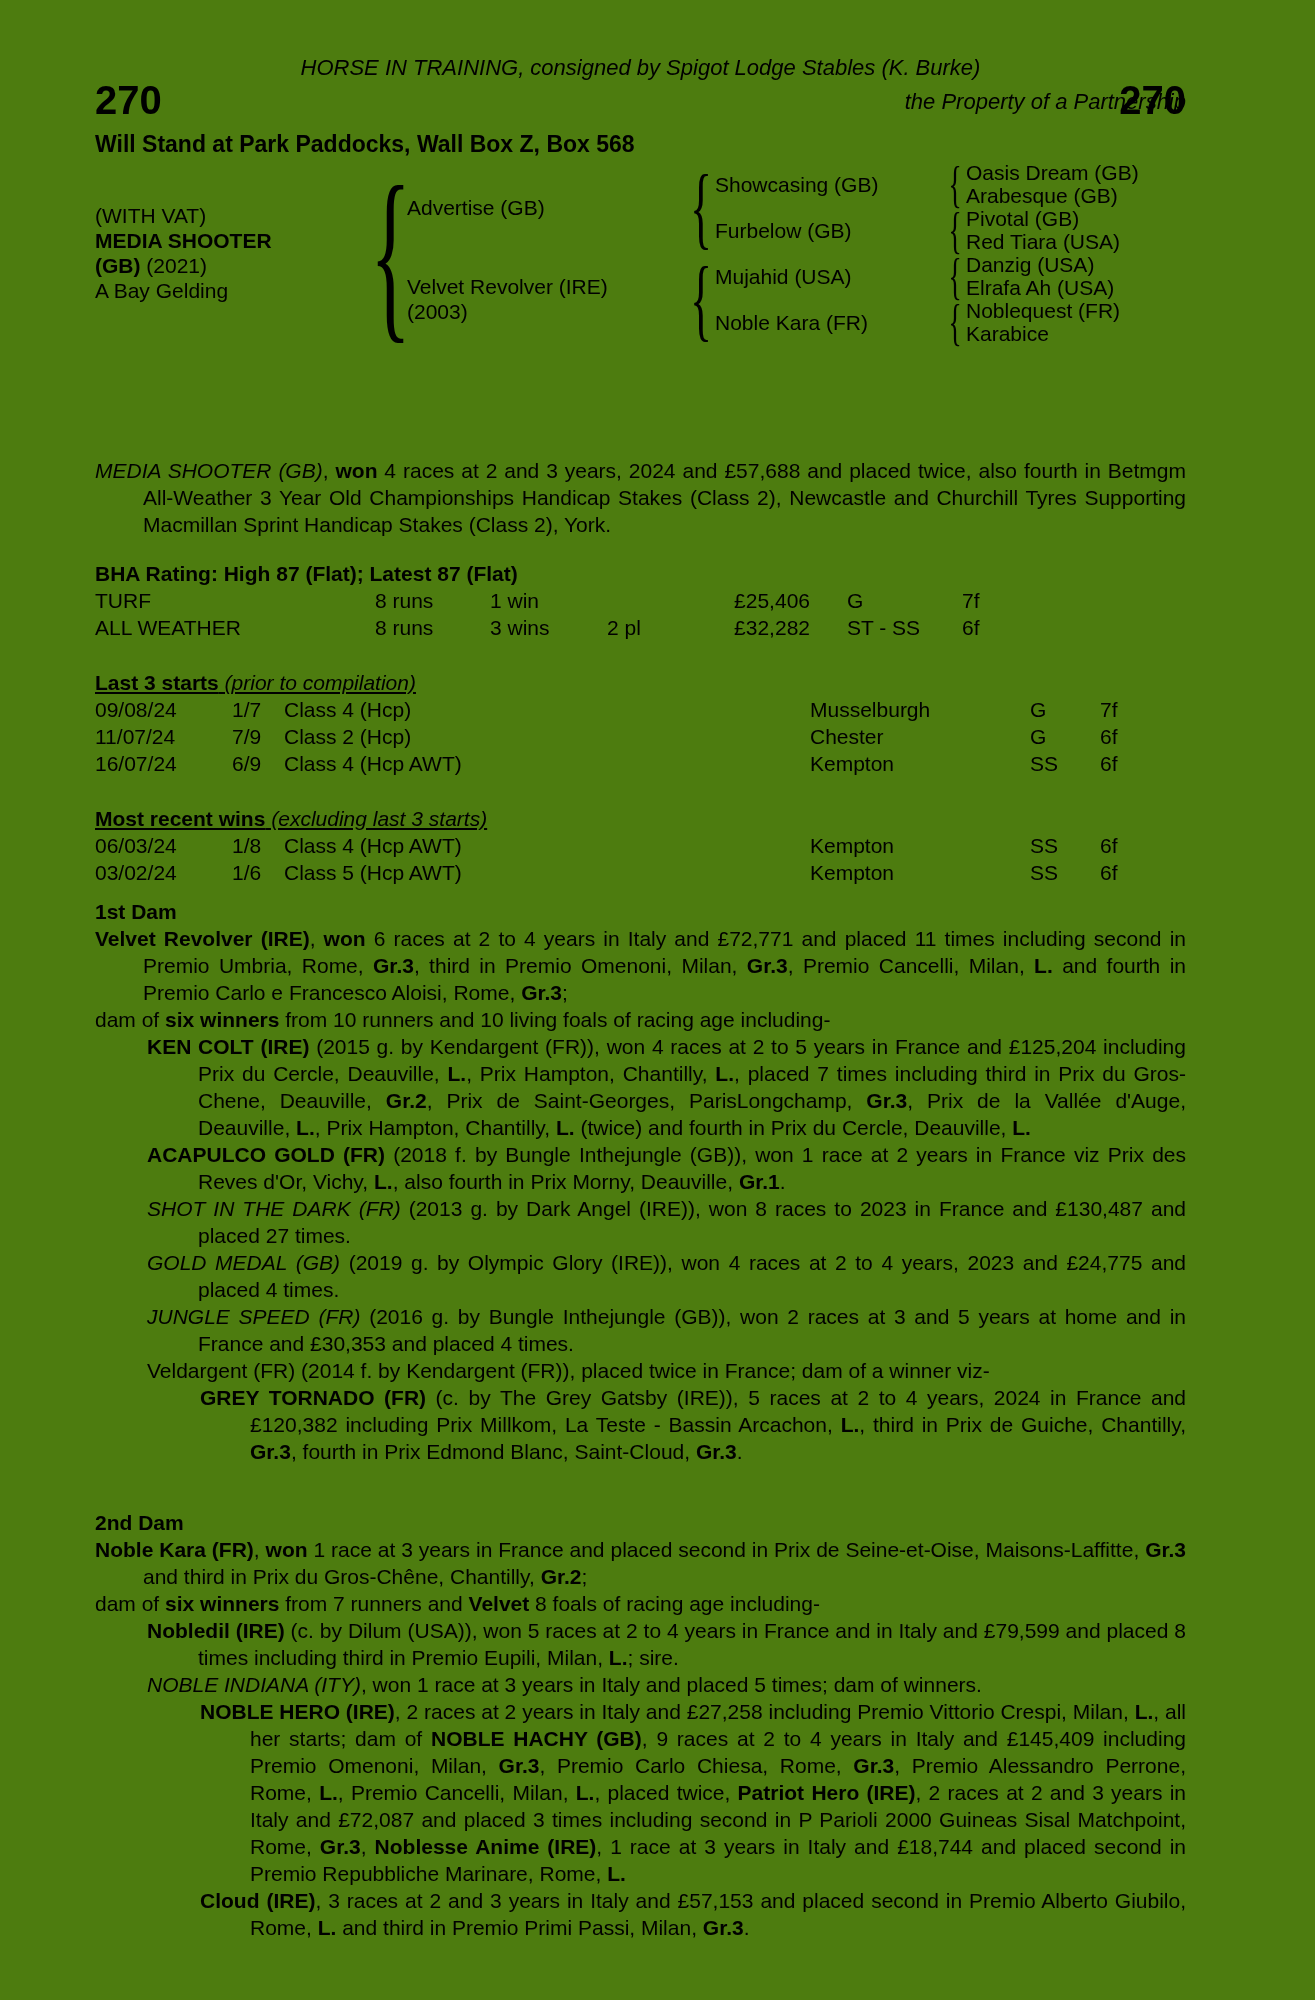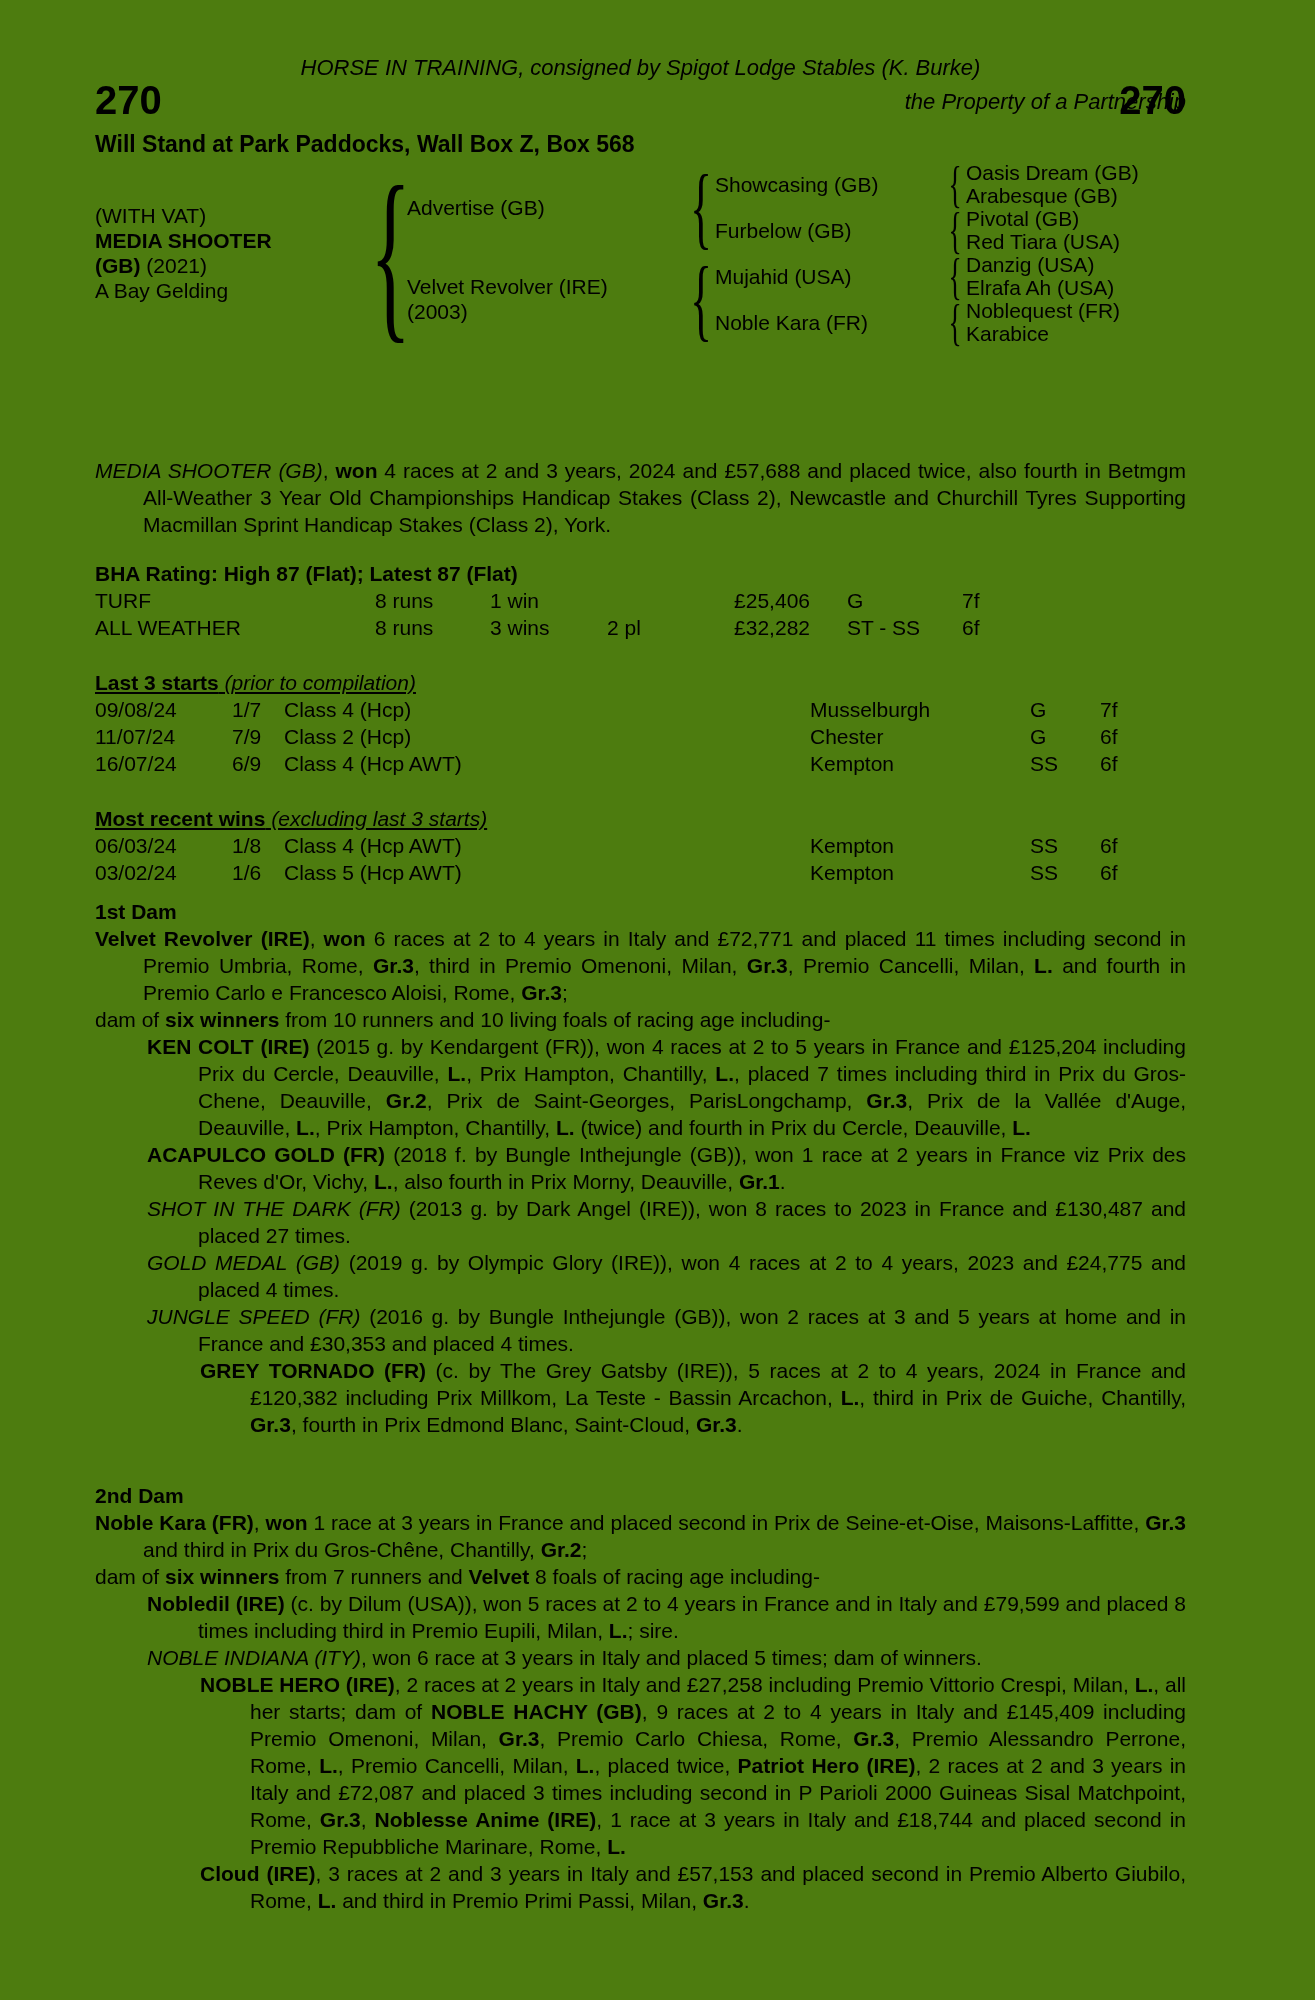--- a/index.html
+++ b/index.html
@@ -194,27 +194,28 @@
 
     <div class="damhead dam1-head">1st Dam</div>
     <div>
         <div class="para l0"><span class="b">Velvet Revolver (IRE)</span><span>, </span><span class="b">won</span><span> 6 races at 2 to 4 years in Italy and £72,771 and placed 11 times including second in Premio Umbria, Rome, </span><span class="b">Gr.3</span><span>, third in Premio Omenoni, Milan, </span><span class="b">Gr.3</span><span>, Premio Cancelli, Milan, </span><span class="b">L.</span><span> and fourth in Premio Carlo e Francesco Aloisi, Rome, </span><span class="b">Gr.3</span><span>;</span></div>
         <div class="para l0"><span>dam of </span><span class="b">six winners</span><span> from 10 runners and 10 living foals of racing age including-</span></div>
         <div class="para l1"><span class="b">KEN COLT (IRE)</span><span> (2015 g. by Kendargent (FR)), won 4 races at 2 to 5 years in France and £125,204 including Prix du Cercle, Deauville, </span><span class="b">L.</span><span>, Prix Hampton, Chantilly, </span><span class="b">L.</span><span>, placed 7 times including third in Prix du Gros-Chene, Deauville, </span><span class="b">Gr.2</span><span>, Prix de Saint-Georges, ParisLongchamp, </span><span class="b">Gr.3</span><span>, Prix de la Vallée d'Auge, Deauville, </span><span class="b">L.</span><span>, Prix Hampton, Chantilly, </span><span class="b">L.</span><span> (twice) and fourth in Prix du Cercle, Deauville, </span><span class="b">L.</span></div>
         <div class="para l1"><span class="b">ACAPULCO GOLD (FR)</span><span> (2018 f. by Bungle Inthejungle (GB)), won 1 race at 2 years in France viz Prix des Reves d'Or, Vichy, </span><span class="b">L.</span><span>, also fourth in Prix Morny, Deauville, </span><span class="b">Gr.1</span><span>.</span></div>
         <div class="para l1"><span class="i">SHOT IN THE DARK (FR)</span><span> (2013 g. by Dark Angel (IRE)), won 8 races to 2023 in France and £130,487 and placed 27 times.</span></div>
         <div class="para l1"><span class="i">GOLD MEDAL (GB)</span><span> (2019 g. by Olympic Glory (IRE)), won 4 races at 2 to 4 years, 2023 and £24,775 and placed 4 times.</span></div>
         <div class="para l1"><span class="i">JUNGLE SPEED (FR)</span><span> (2016 g. by Bungle Inthejungle (GB)), won 2 races at 3 and 5 years at home and in France and £30,353 and placed 4 times.</span></div>
+        <div class="para l1"><span>Veldargent (FR) (2014 f. by Kendargent (FR)), placed twice in France; dam of a winner viz-</span></div>
         <div class="para l2"><span class="b">GREY TORNADO (FR)</span><span> (c. by The Grey Gatsby (IRE)), 5 races at 2 to 4 years, 2024 in France and £120,382 including Prix Millkom, La Teste - Bassin Arcachon, </span><span class="b">L.</span><span>, third in Prix de Guiche, Chantilly, </span><span class="b">Gr.3</span><span>, fourth in Prix Edmond Blanc, Saint-Cloud, </span><span class="b">Gr.3</span><span>.</span></div>
       </div>
 
     <div class="damhead dam2-head">2nd Dam</div>
     <div>
         <div class="para l0"><span class="b">Noble Kara (FR)</span><span>, </span><span class="b">won</span><span> 1 race at 3 years in France and placed second in Prix de Seine-et-Oise, Maisons-Laffitte, </span><span class="b">Gr.3</span><span> and third in Prix du Gros-Chêne, Chantilly, </span><span class="b">Gr.2</span><span>;</span></div>
         <div class="para l0"><span>dam of </span><span class="b">six winners</span><span> from 7 runners and </span><span class="b">Velvet</span><span> 8 foals of racing age including-</span></div>
         <div class="para l1"><span class="b">Nobledil (IRE)</span><span> (c. by Dilum (USA)), won 5 races at 2 to 4 years in France and in Italy and £79,599 and placed 8 times including third in Premio Eupili, Milan, </span><span class="b">L.</span><span>; sire.</span></div>
-        <div class="para l1"><span class="i">NOBLE INDIANA (ITY)</span><span>, won 6 race at 3 years in Italy and placed 5 times; dam of winners.</span></div>
+        <div class="para l1"><span class="i">NOBLE INDIANA (ITY)</span><span>, won 1 race at 3 years in Italy and placed 5 times; dam of winners.</span></div>
         <div class="para l2"><span class="b">NOBLE HERO (IRE)</span><span>, 2 races at 2 years in Italy and £27,258 including Premio Vittorio Crespi, Milan, </span><span class="b">L.</span><span>, all her starts; dam of </span><span class="b">NOBLE HACHY (GB)</span><span>, 9 races at 2 to 4 years in Italy and £145,409 including Premio Omenoni, Milan, </span><span class="b">Gr.3</span><span>, Premio Carlo Chiesa, Rome, </span><span class="b">Gr.3</span><span>, Premio Alessandro Perrone, Rome, </span><span class="b">L.</span><span>, Premio Cancelli, Milan, </span><span class="b">L.</span><span>, placed twice, </span><span class="b">Patriot Hero (IRE)</span><span>, 2 races at 2 and 3 years in Italy and £72,087 and placed 3 times including second in P Parioli 2000 Guineas Sisal Matchpoint, Rome, </span><span class="b">Gr.3</span><span>, </span><span class="b">Noblesse Anime (IRE)</span><span>, 1 race at 3 years in Italy and £18,744 and placed second in Premio Repubbliche Marinare, Rome, </span><span class="b">L.</span></div>
         <div class="para l2"><span class="b">Cloud (IRE)</span><span>, 3 races at 2 and 3 years in Italy and £57,153 and placed second in Premio Alberto Giubilo, Rome, </span><span class="b">L.</span><span> and third in Premio Primi Passi, Milan, </span><span class="b">Gr.3</span><span>.</span></div>
       </div>
 
   </div>
 </div>
 
 </body></html>

